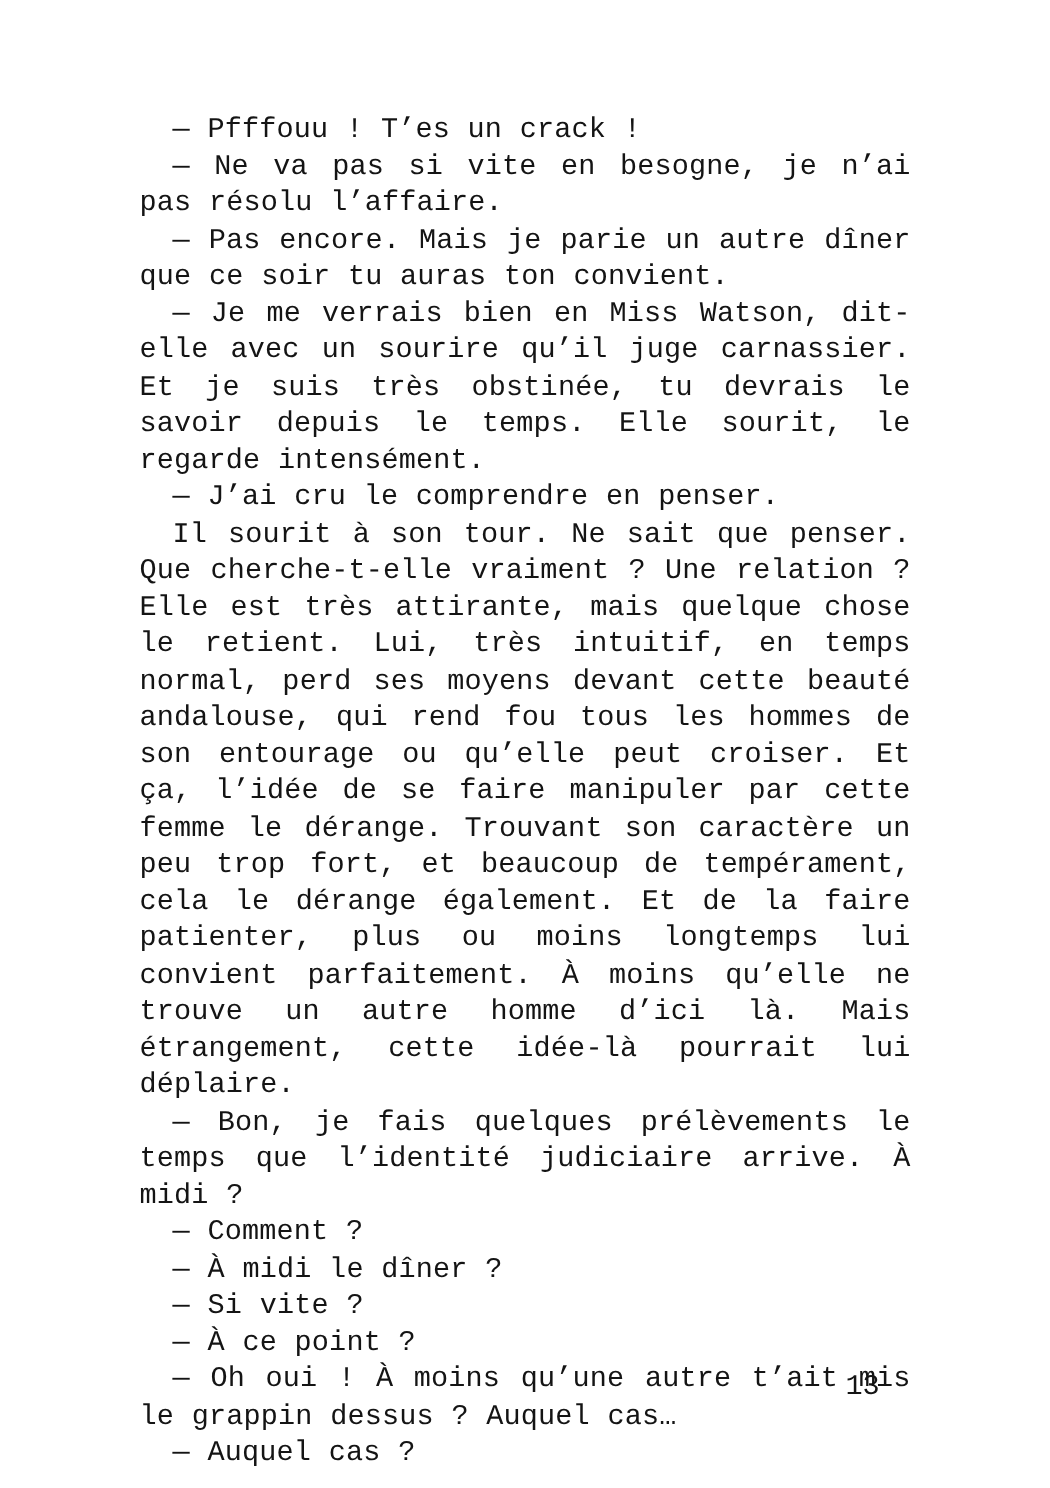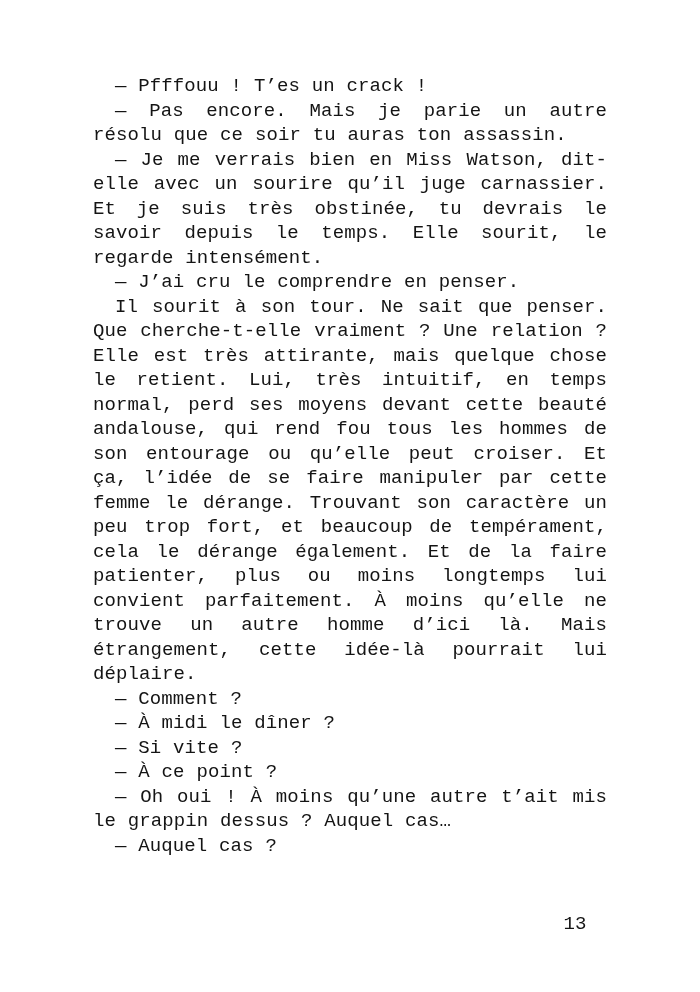--- a/index.html
+++ b/index.html
@@ -47,24 +47,26 @@
     line-height: 19px;
     text-align: center;
   }
 </style>
 </head>
 <body>
 
 <div class="page">
   <div class="text-block">
     <p>— Pfffouu&nbsp;! T’es un crack&nbsp;!</p>
-    <p>— Pas encore. Mais je parie un autre résolu que ce soir tu auras ton assassin.</p>
+    <p>— Ne va pas si vite en besogne, je n’ai pas résolu l’affaire.</p>
+    <p>— Pas encore. Mais je parie un autre dîner que ce soir tu auras ton convient.</p>
     <p>— Je me verrais bien en Miss Watson, dit-elle avec un sourire qu’il juge carnassier. Et je suis très obstinée, tu devrais le savoir depuis le temps. Elle sourit, le regarde intensément.</p>
     <p>— J’ai cru le comprendre en penser.</p>
     <p>Il sourit à son tour. Ne sait que penser. Que cherche-t-elle vraiment&nbsp;? Une relation&nbsp;? Elle est très attirante, mais quelque chose le retient. Lui, très intuitif, en temps normal, perd ses moyens devant cette beauté andalouse, qui rend fou tous les hommes de son entourage ou qu’elle peut croiser. Et ça, l’idée de se faire manipuler par cette femme le dérange. Trouvant son caractère un peu trop fort, et beaucoup de tempérament, cela le dérange également. Et de la faire patienter, plus ou moins longtemps lui convient parfaitement. À moins qu’elle ne trouve un autre homme d’ici là. Mais étrangement, cette idée-là pourrait lui déplaire.</p>
+    <p>— Bon, je fais quelques prélèvements le temps que l’identité judiciaire arrive. À midi&nbsp;?</p>
     <p>— Comment&nbsp;?</p>
     <p>— À midi le dîner&nbsp;?</p>
     <p>— Si vite&nbsp;?</p>
     <p>— À ce point&nbsp;?</p>
     <p>— Oh oui&nbsp;! À moins qu’une autre t’ait mis le grappin dessus&nbsp;? Auquel cas…</p>
     <p>— Auquel cas&nbsp;?</p>
   </div>
   <div class="page-number">13</div>
 </div>
 

